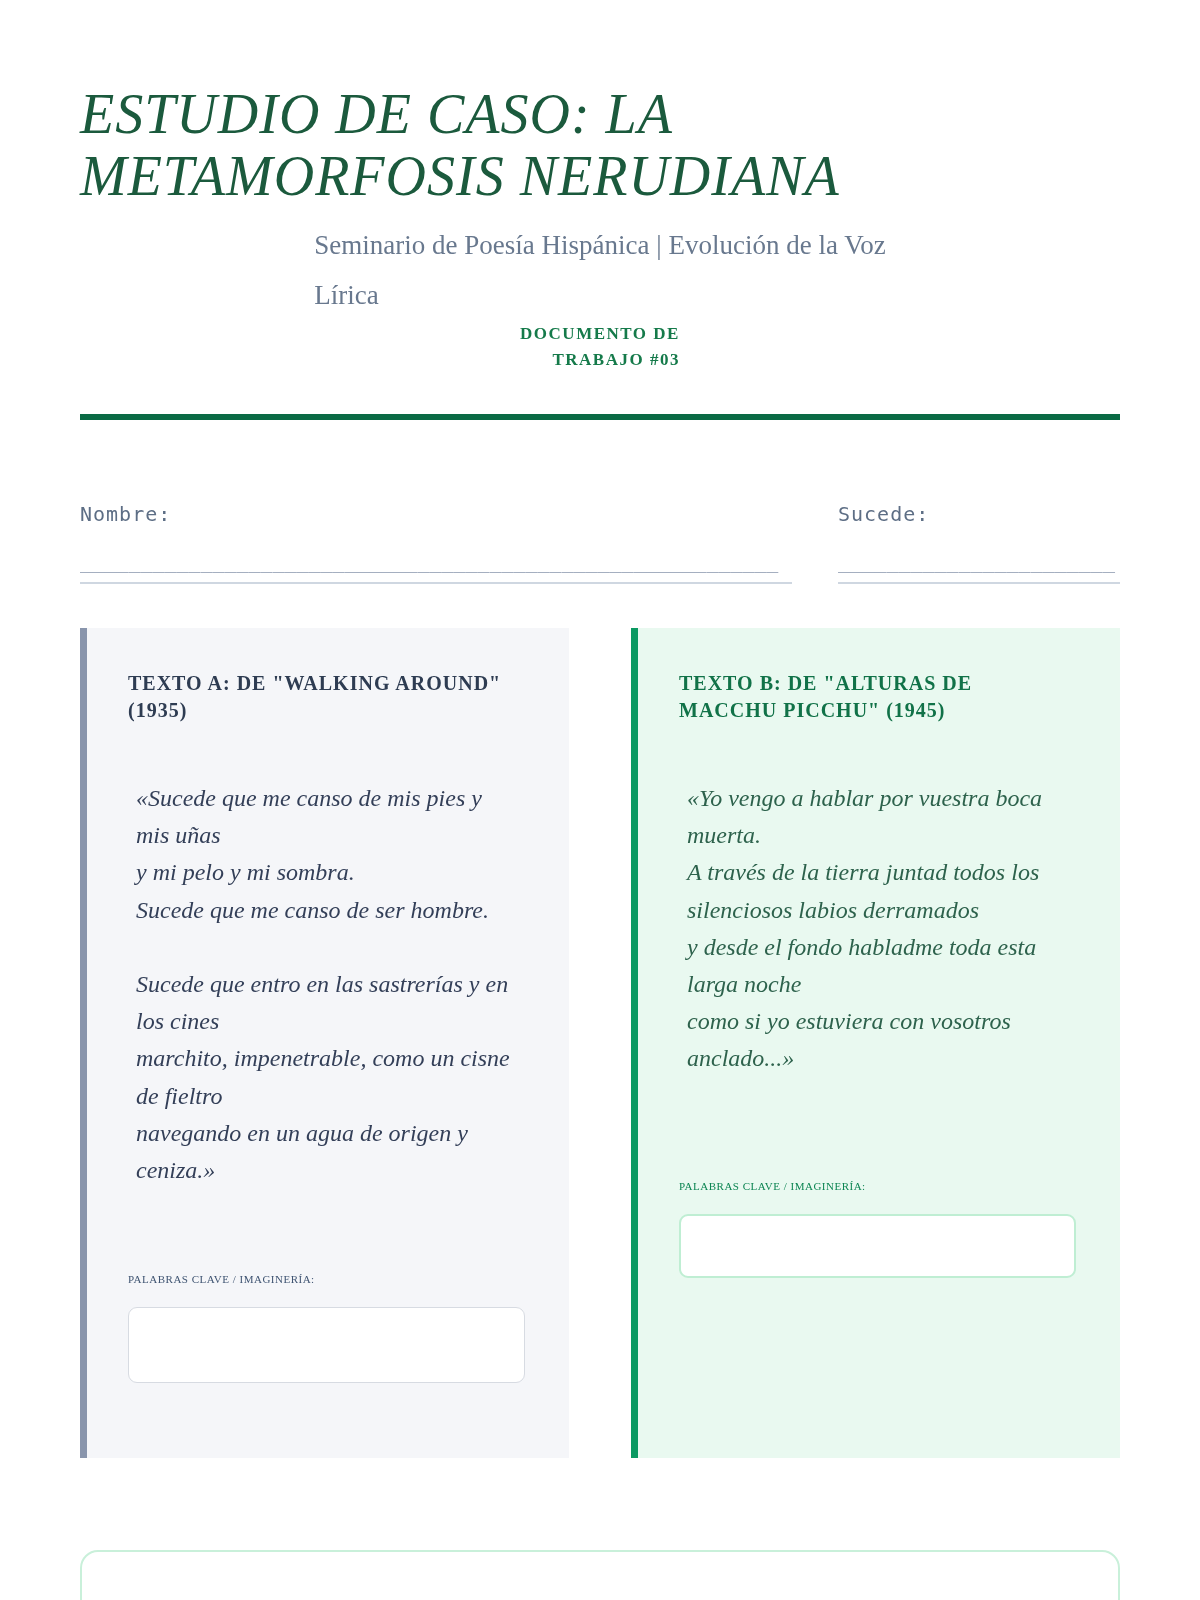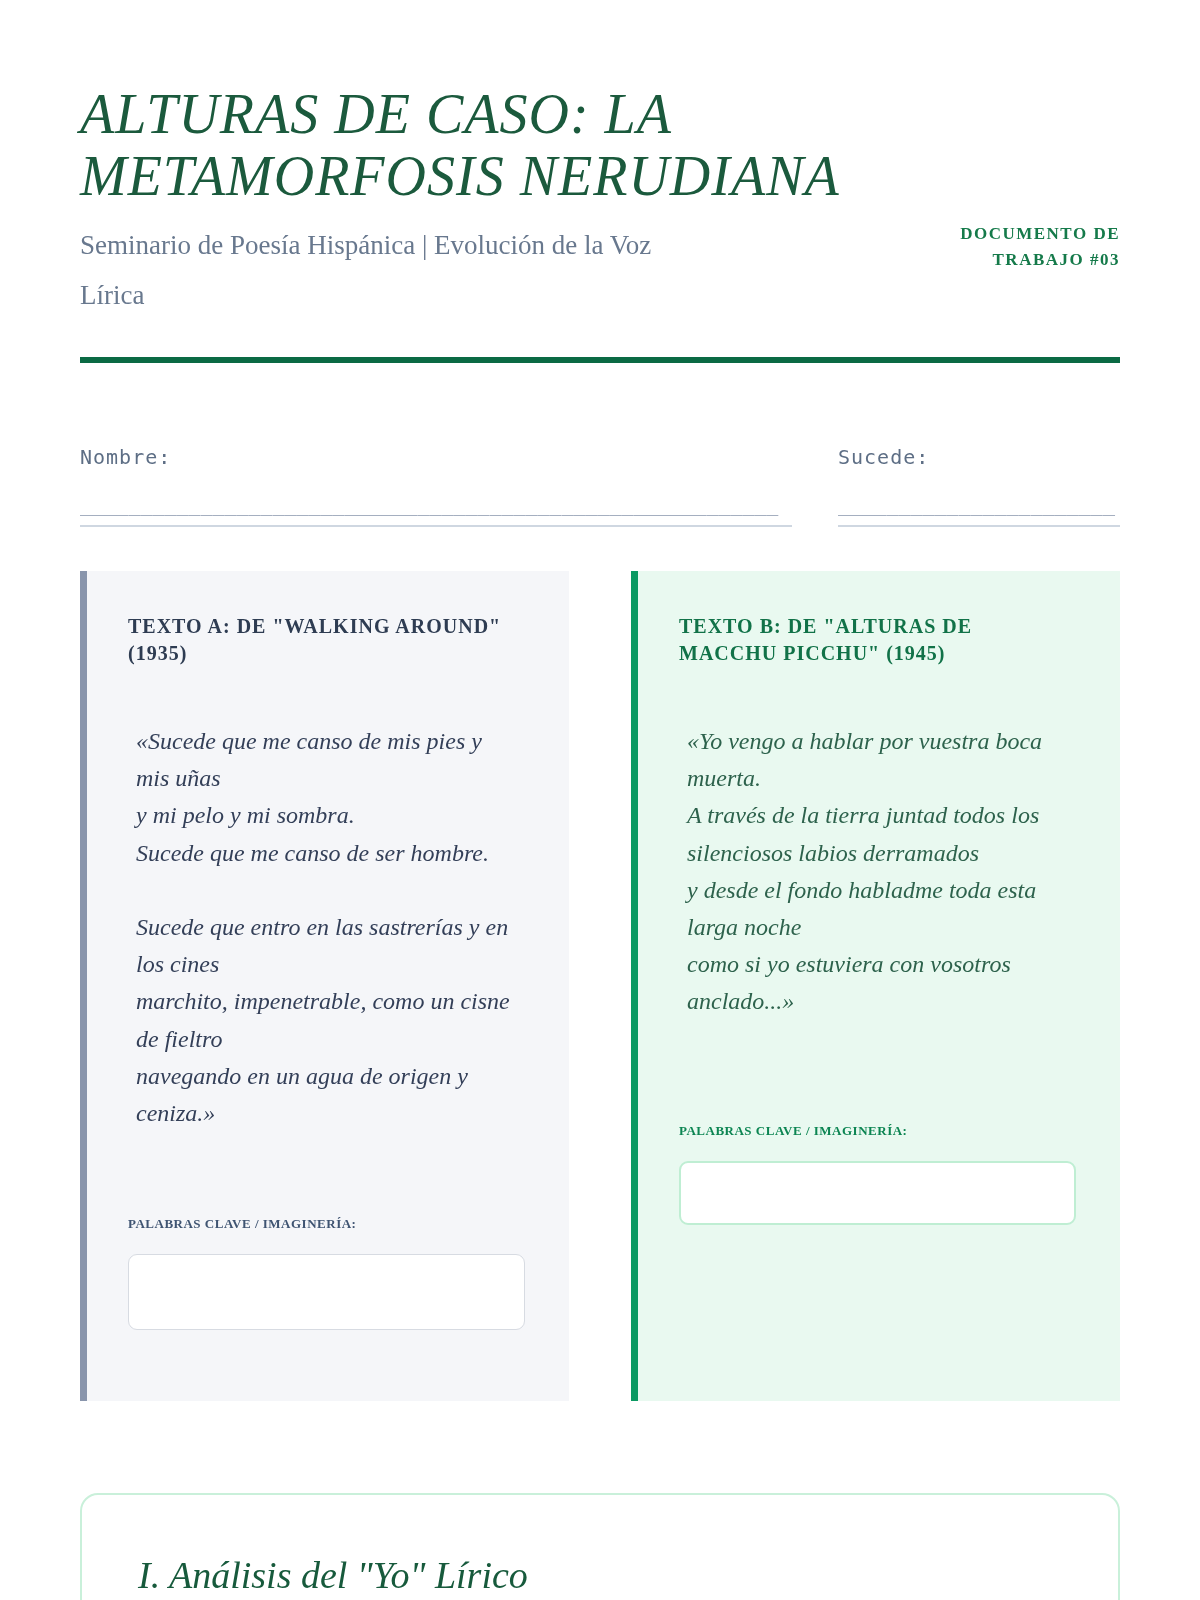--- a/index.html
+++ b/index.html
@@ -8,21 +8,21 @@
     font-family:"Liberation Serif",serif;position:relative;
   }
   .content{padding:0 80px;}
 
   
   .title{
     margin:84px 0 0;font-style:italic;font-weight:400;
     font-size:56px;line-height:1.1;letter-spacing:1px;
     color:#1b5a3d;white-space:pre-line;
   }
-  .header-row{display:flex;justify-content:space-between;align-items:flex-start;margin-top:14px;}
+  .header-row{display:flex;justify-content:space-between;align-items:center;margin-top:14px;flex-direction:column;}
   .subtitle{
     margin:0;font-size:27px;line-height:1.85;color:#68788e;
     white-space:pre-line;max-width:780px;font-weight:400;
   }
   .doc-badge{
     font-weight:700;font-size:17px;line-height:1.5;color:#157a4a;
     letter-spacing:1.5px;text-align:right;white-space:pre-line;padding-bottom:6px;
     font-family:"Liberation Serif",serif;
   }
   .rule{margin-top:36px;height:6px;background:#0a6a44;}
@@ -50,21 +50,21 @@
     margin:0;font-size:20px;font-weight:700;letter-spacing:1px;line-height:1.35;
   }
   .panel-a .panel-header{color:#2e3c52;}
   .panel-b .panel-header{color:#117248;}
   .poem{
     margin:56px 8px 0;font-style:italic;font-size:24px;line-height:1.55;
     white-space:pre-line;
   }
   .panel-a .poem{color:#333f58;}
   .panel-b .poem{color:#2d624c;}
-  .kw-label{font-weight:700;font-size:13px;letter-spacing:0.5px;}
+  .kw-label{font-weight:400;font-size:11px;letter-spacing:0.5px;}
   .panel-a .kw-label{margin-top:84px;color:#3f5472;}
   .panel-b .kw-label{margin-top:102px;color:#0c8552;}
   .kw-input{
     display:block;box-sizing:border-box;width:100%;margin-top:22px;
     border-radius:9px;background:#ffffff;resize:none;outline:none;
     font-family:"Liberation Serif",serif;font-size:18px;padding:8px 12px;
   }
   .panel-a .kw-input{height:76px;border:1px solid #d7dbe2;}
   .panel-b .kw-input{height:64px;border:2px solid #bfeed3;}
 
@@ -76,21 +76,21 @@
   .section-heading{
     margin:0;font-style:italic;font-weight:400;font-size:38px;color:#175a3c;
   }
 </style>
 </head>
 <body>
 
 <div class="page">
   <div class="content">
 
-    <h1 class="title">ALTURAS DE CASO: LA
+    <h1 class="title">ESTUDIO DE CASO: LA
 METAMORFOSIS NERUDIANA</h1>
 
     <div class="header-row">
       <p class="subtitle">Seminario de Poesía Hispánica | Evolución de la Voz
 Lírica</p>
       <div class="doc-badge">DOCUMENTO DE
 TRABAJO #03</div>
     </div>
 
     <div class="rule"></div>

